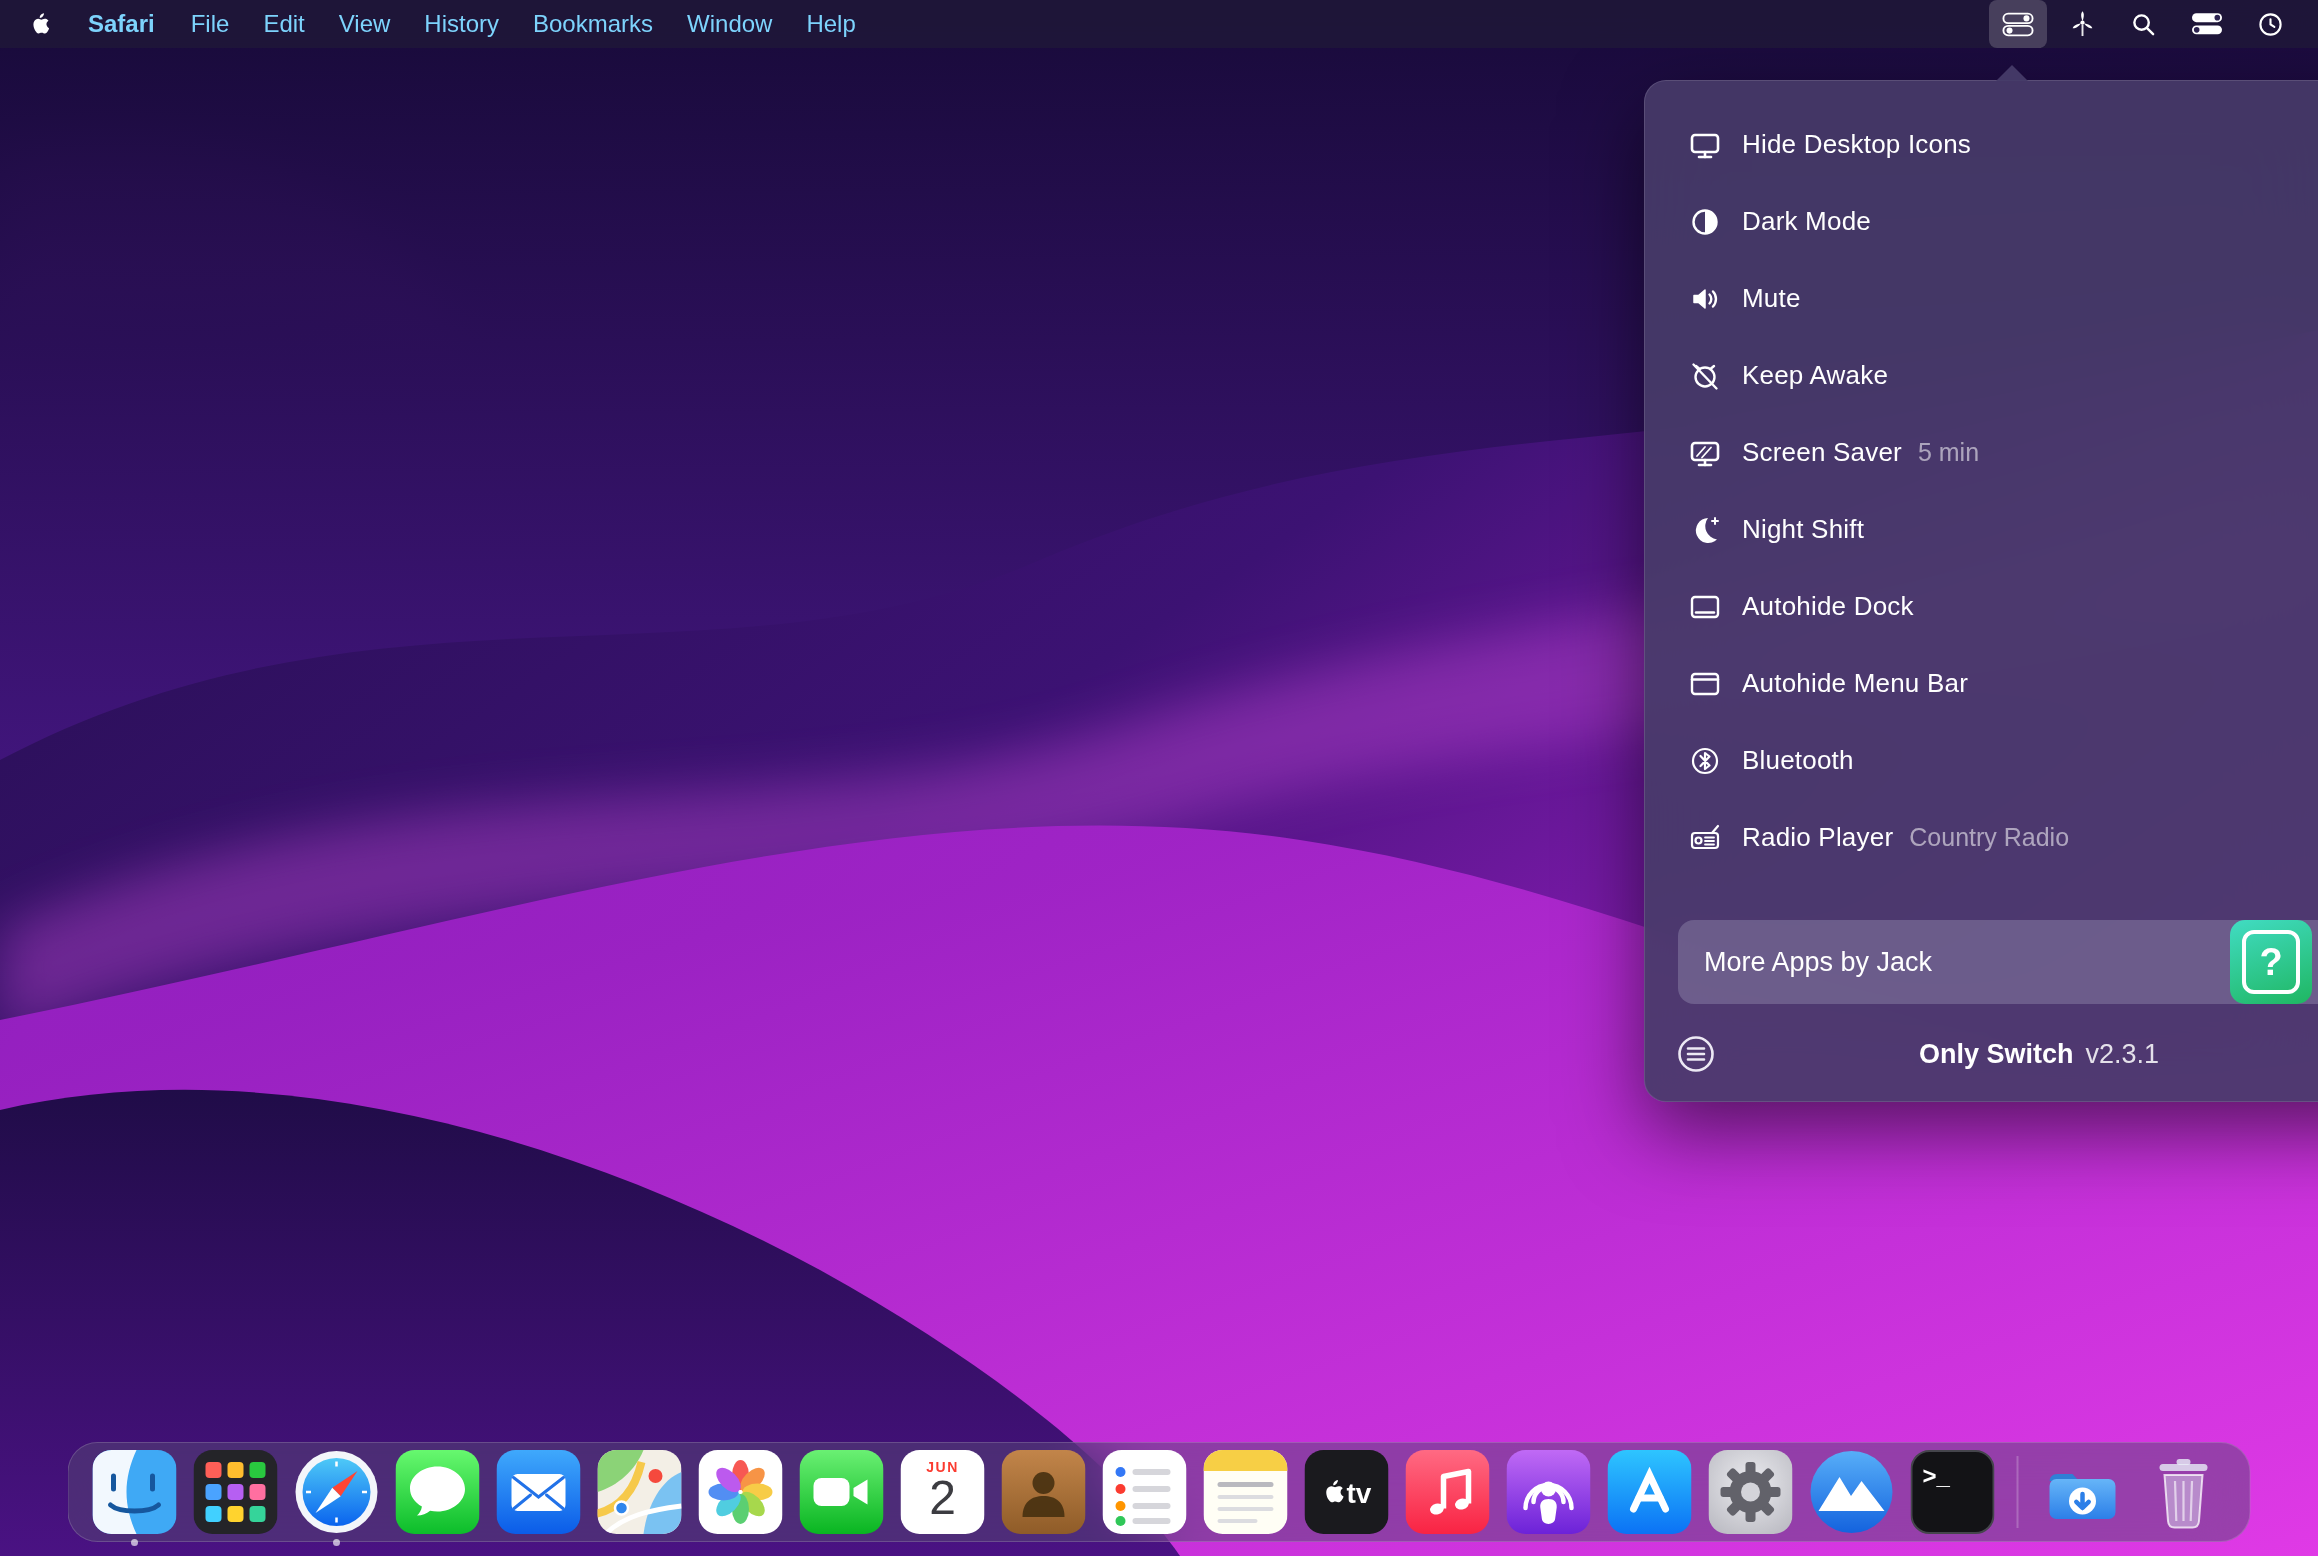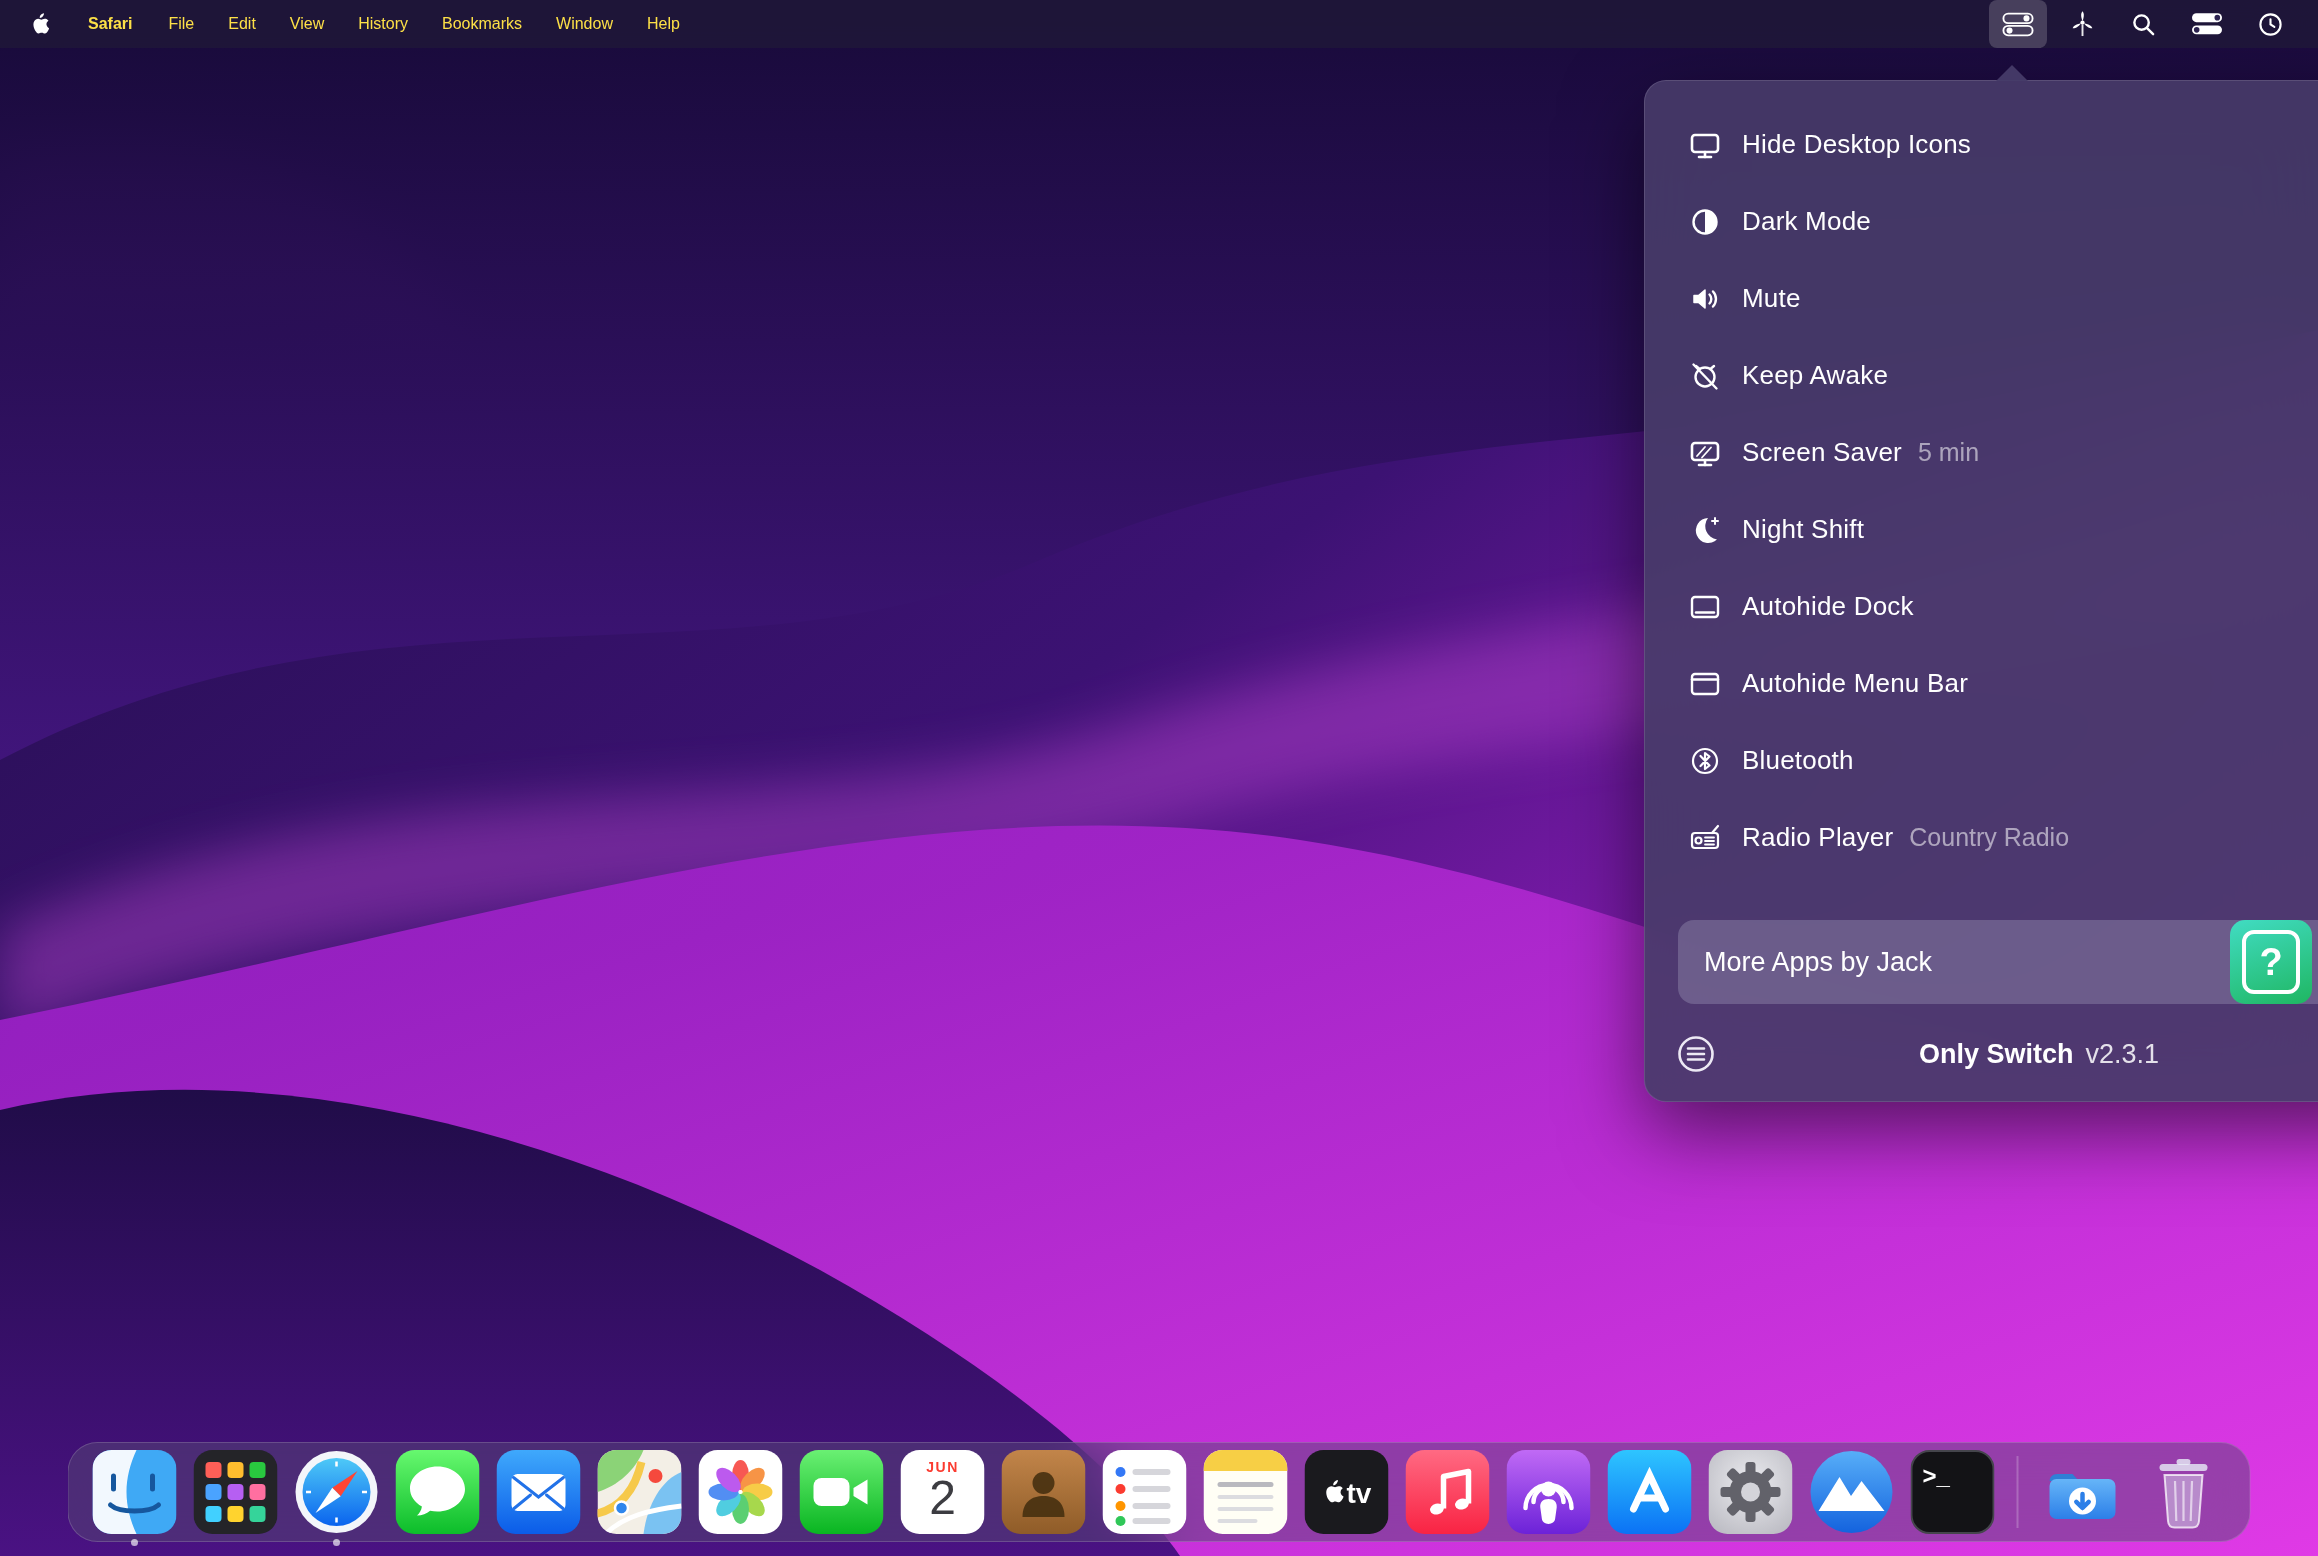--- a/index.html
+++ b/index.html
@@ -3,21 +3,21 @@
 <meta charset="utf-8">
 <style>
 *{box-sizing:border-box;margin:0;padding:0}
 html,body{width:2318px;height:1556px}
 body{font-family:"Liberation Sans","DejaVu Sans",sans-serif;overflow:hidden;background:#2a1058}
 svg text{font-family:"Liberation Sans","DejaVu Sans",sans-serif}
 .screen{position:relative;width:2318px;height:1556px;overflow:hidden}
 .wallpaper{position:absolute;inset:0;width:2318px;height:1556px}
 
 
-.menubar{position:absolute;top:0;left:0;right:0;height:48px;display:flex;align-items:center;background:rgba(32,23,56,0.85);backdrop-filter:blur(30px);color:#fde047;font-size:16px;z-index:10}
+.menubar{position:absolute;top:0;left:0;right:0;height:48px;display:flex;align-items:center;background:rgba(32,23,56,0.85);backdrop-filter:blur(30px);color:#7dd3fc;font-size:24px;z-index:10}
 .mb-left{display:flex;align-items:center;height:100%}
 .mb-item{padding:0 17px;height:100%;display:flex;align-items:center;white-space:nowrap}
 .mb-apple{padding:0 20px 0 30px}
 .mb-app{font-weight:700;padding:0 19px}
 .mb-right{margin-left:auto;display:flex;align-items:center;gap:10px;padding-right:22px;height:100%}
 .mb-icon{height:100%;display:flex;align-items:center;padding:0 13px;border-radius:8px}
 .mb-icon.active{background:rgba(255,255,255,0.18)}
 
 
 .panel{position:absolute;left:1644px;top:80px;width:790px;border-radius:22px;background:rgba(70,59,104,0.92);backdrop-filter:blur(40px);box-shadow:0 30px 80px rgba(0,0,0,0.55),inset 0 0 0 1px rgba(255,255,255,0.12);padding:26px 0 18px;z-index:9;color:#fff}

